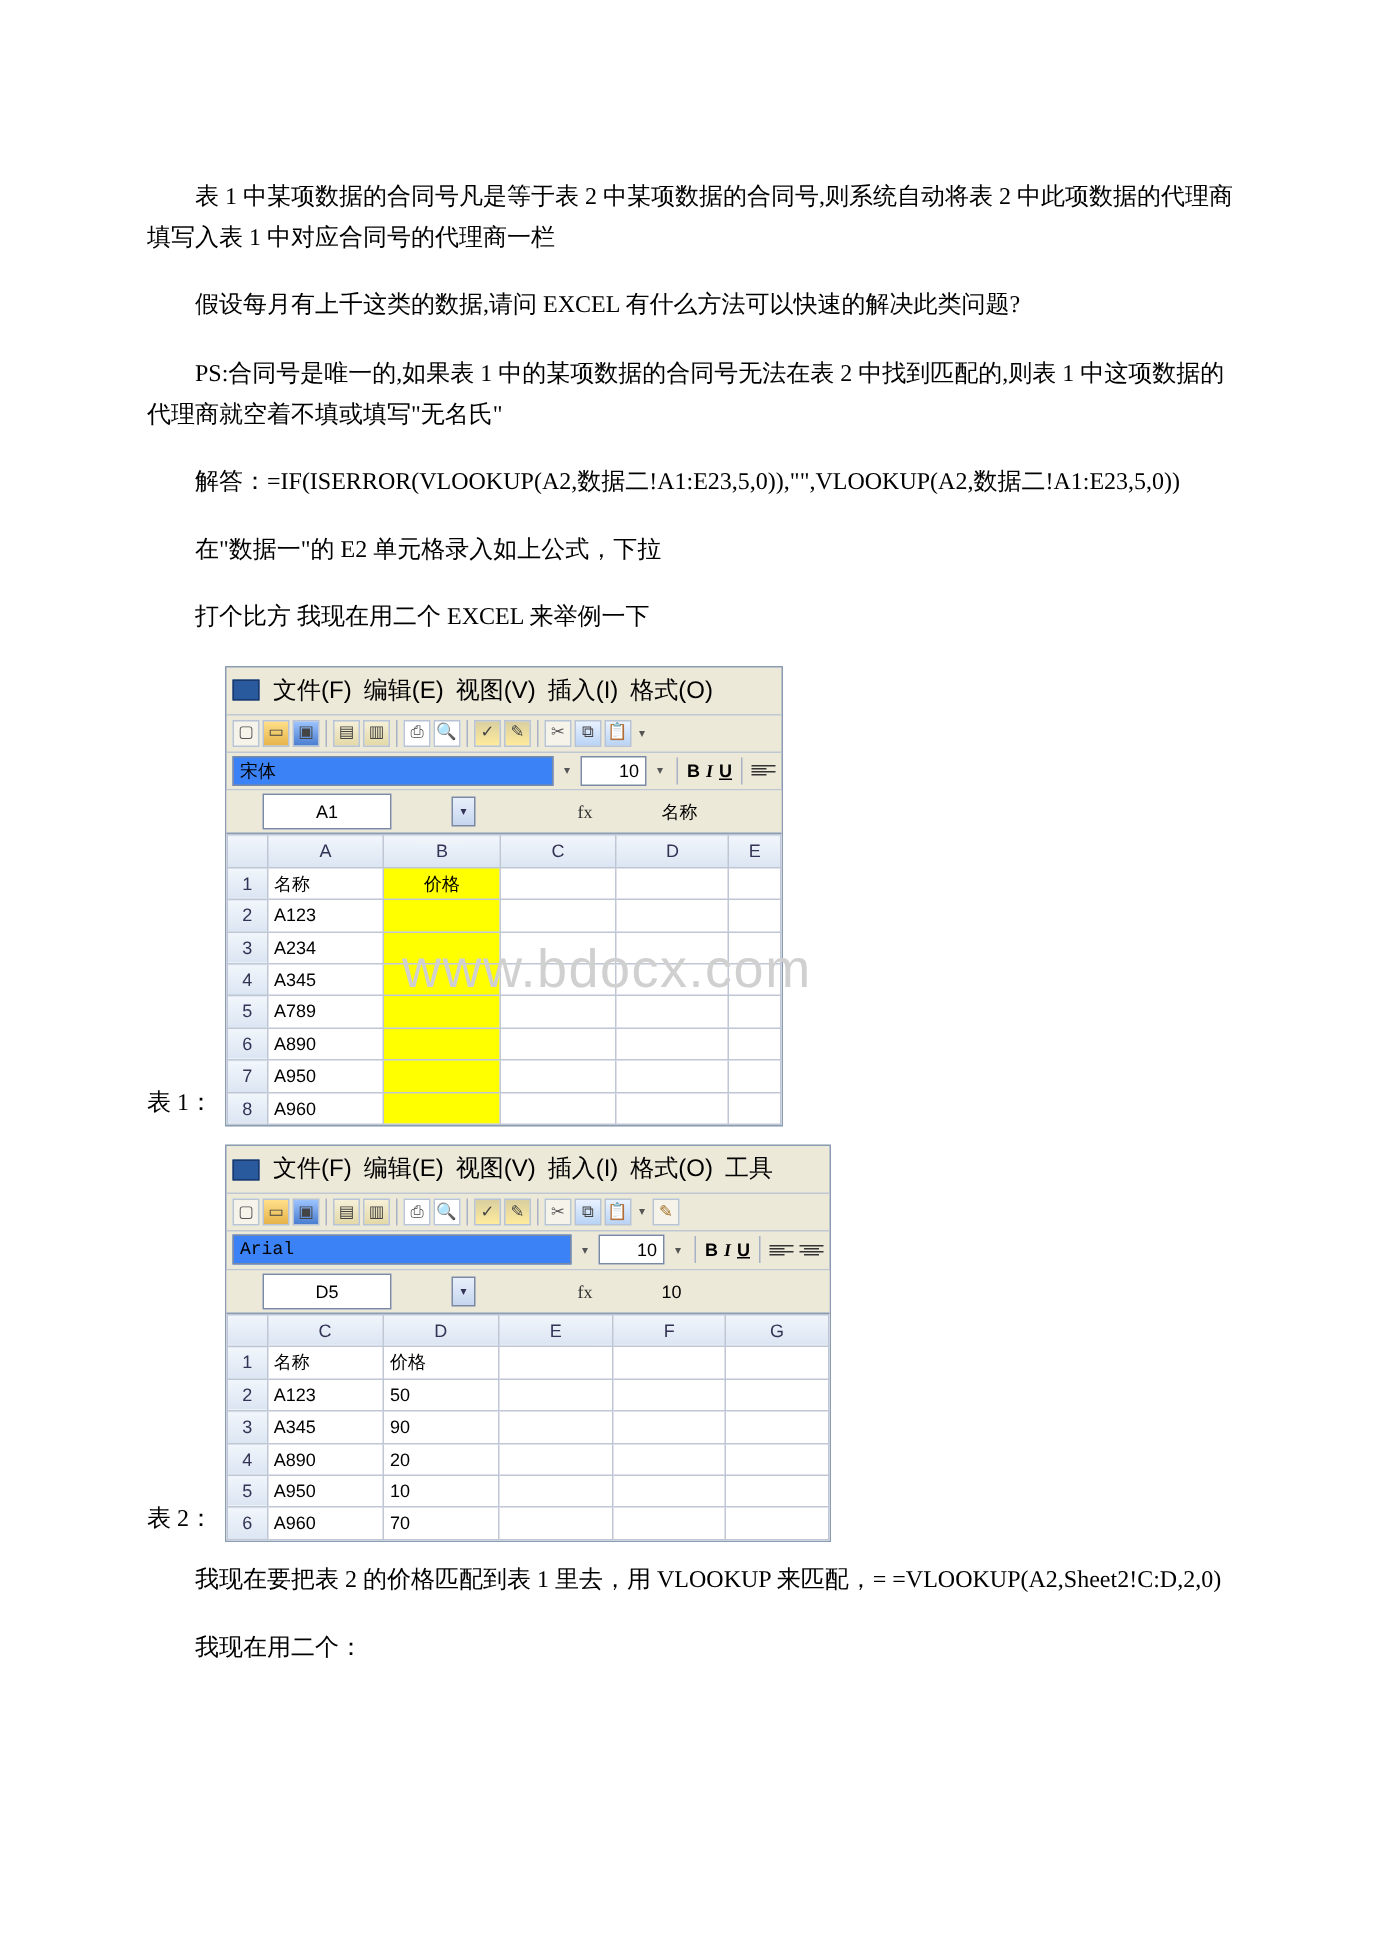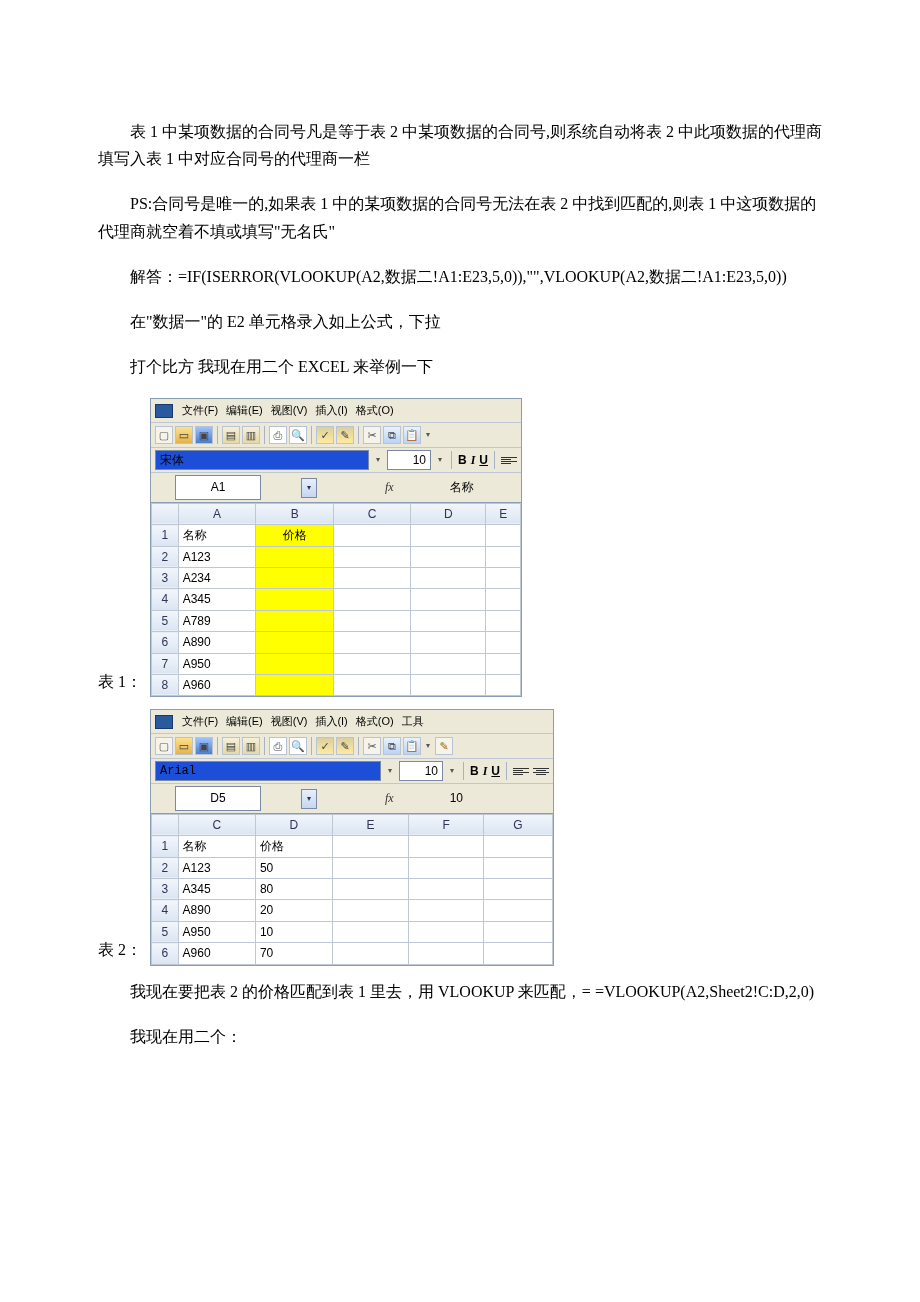--- a/index.html
+++ b/index.html
@@ -49,21 +49,21 @@
     font-family: "宋体", "SimSun", Arial, sans-serif;
     font-size: 12px;
     border: 1px solid #8a9db5;
     background: #ece9d8;
     color: #000;
   }
   .excel .menubar {
     display: flex;
     padding: 2px 4px;
     gap: 6px;
-    font-size: 11px;
+    font-size: 16px;
     align-items: center;
     border-bottom: 1px solid #c0c7d4;
   }
   .excel .menubar .icon-sq {
     width: 14px; height: 12px;
     background: #2a5a9e;
     border: 1px solid #1a3a6e;
     margin-right: 2px;
   }
   .excel .menubar span { padding: 0 1px; }
@@ -110,21 +110,21 @@
   }
   .fmt-row {
     display: flex;
     align-items: center;
     border-bottom: 1px solid #c0c7d4;
     padding: 2px 4px;
     gap: 4px;
     font-size: 12px;
   }
   .font-name-box {
-    background: #1d4ed8;
+    background: #3b82f6;
     border: 1px solid #7a8aa5;
     height: 18px;
     flex: 1;
     padding: 0 4px;
     display: flex; align-items: center;
   }
   .size-box {
     background: #fff;
     border: 1px solid #7a8aa5;
     height: 18px;
@@ -156,23 +156,22 @@
   }
   .name-dd {
     width: 14px; height: 18px;
     border: 1px solid #7a8aa5;
     background: linear-gradient(#e8effb,#c6d6ef);
     margin: 2px 26px 2px 0;
     display:flex; align-items:center; justify-content:center;
     font-size: 8px; color:#335;
   }
   .fx {
-    font-style: italic;
     font-family: "Times New Roman", serif;
-    margin: 0 16px 0 2px;
+    margin: 0 6px 0 2px;
     color: #333;
   }
   .fx-val { flex: 1; }
   
   table.grid {
     border-collapse: collapse;
     background: #fff;
     font-size: 12px;
   }
   table.grid th, table.grid td {
@@ -207,25 +206,27 @@
   .right { text-align: right; }
   .excel.sz1 { width: 370px; }
   .excel.sz2 { width: 402px; }
 </style>
 </head>
 <body>
 
 <div class="page">
 
   <p>表 1 中某项数据的合同号凡是等于表 2 中某项数据的合同号,则系统自动将表 2 中此项数据的代理商填写入表 1 中对应合同号的代理商一栏</p>
+  <p>假设每月有上千这类的数据,请问 EXCEL 有什么方法可以快速的解决此类问题?</p>
   <p>PS:合同号是唯一的,如果表 1 中的某项数据的合同号无法在表 2 中找到匹配的,则表 1 中这项数据的代理商就空着不填或填写"无名氏"</p>
   <p>解答：=IF(ISERROR(VLOOKUP(A2,数据二!A1:E23,5,0)),"",VLOOKUP(A2,数据二!A1:E23,5,0))</p>
   <p>在"数据一"的 E2 单元格录入如上公式，下拉</p>
   <p>打个比方 我现在用二个 EXCEL 来举例一下</p>
 
+  <div class="watermark">www.bdocx.com</div>
 
   <div class="excel-block">
     <div class="label">表 1：</div>
     <div class="excel sz1">
       <div class="menubar">
         <span class="icon-sq"></span>
         <span>文件(F)</span>
         <span>编辑(E)</span>
         <span>视图(V)</span>
         <span>插入(I)</span>
@@ -435,21 +436,21 @@
           <td class="rowh">2</td>
           <td>A123</td>
           <td class="right">50</td>
           <td></td>
               <td></td>
               <td></td>
         </tr>
         <tr>
           <td class="rowh">3</td>
           <td>A345</td>
-          <td class="right">80</td>
+          <td class="right">90</td>
           <td></td>
               <td></td>
               <td></td>
         </tr>
         <tr>
           <td class="rowh">4</td>
           <td>A890</td>
           <td class="right">20</td>
           <td></td>
               <td></td>

